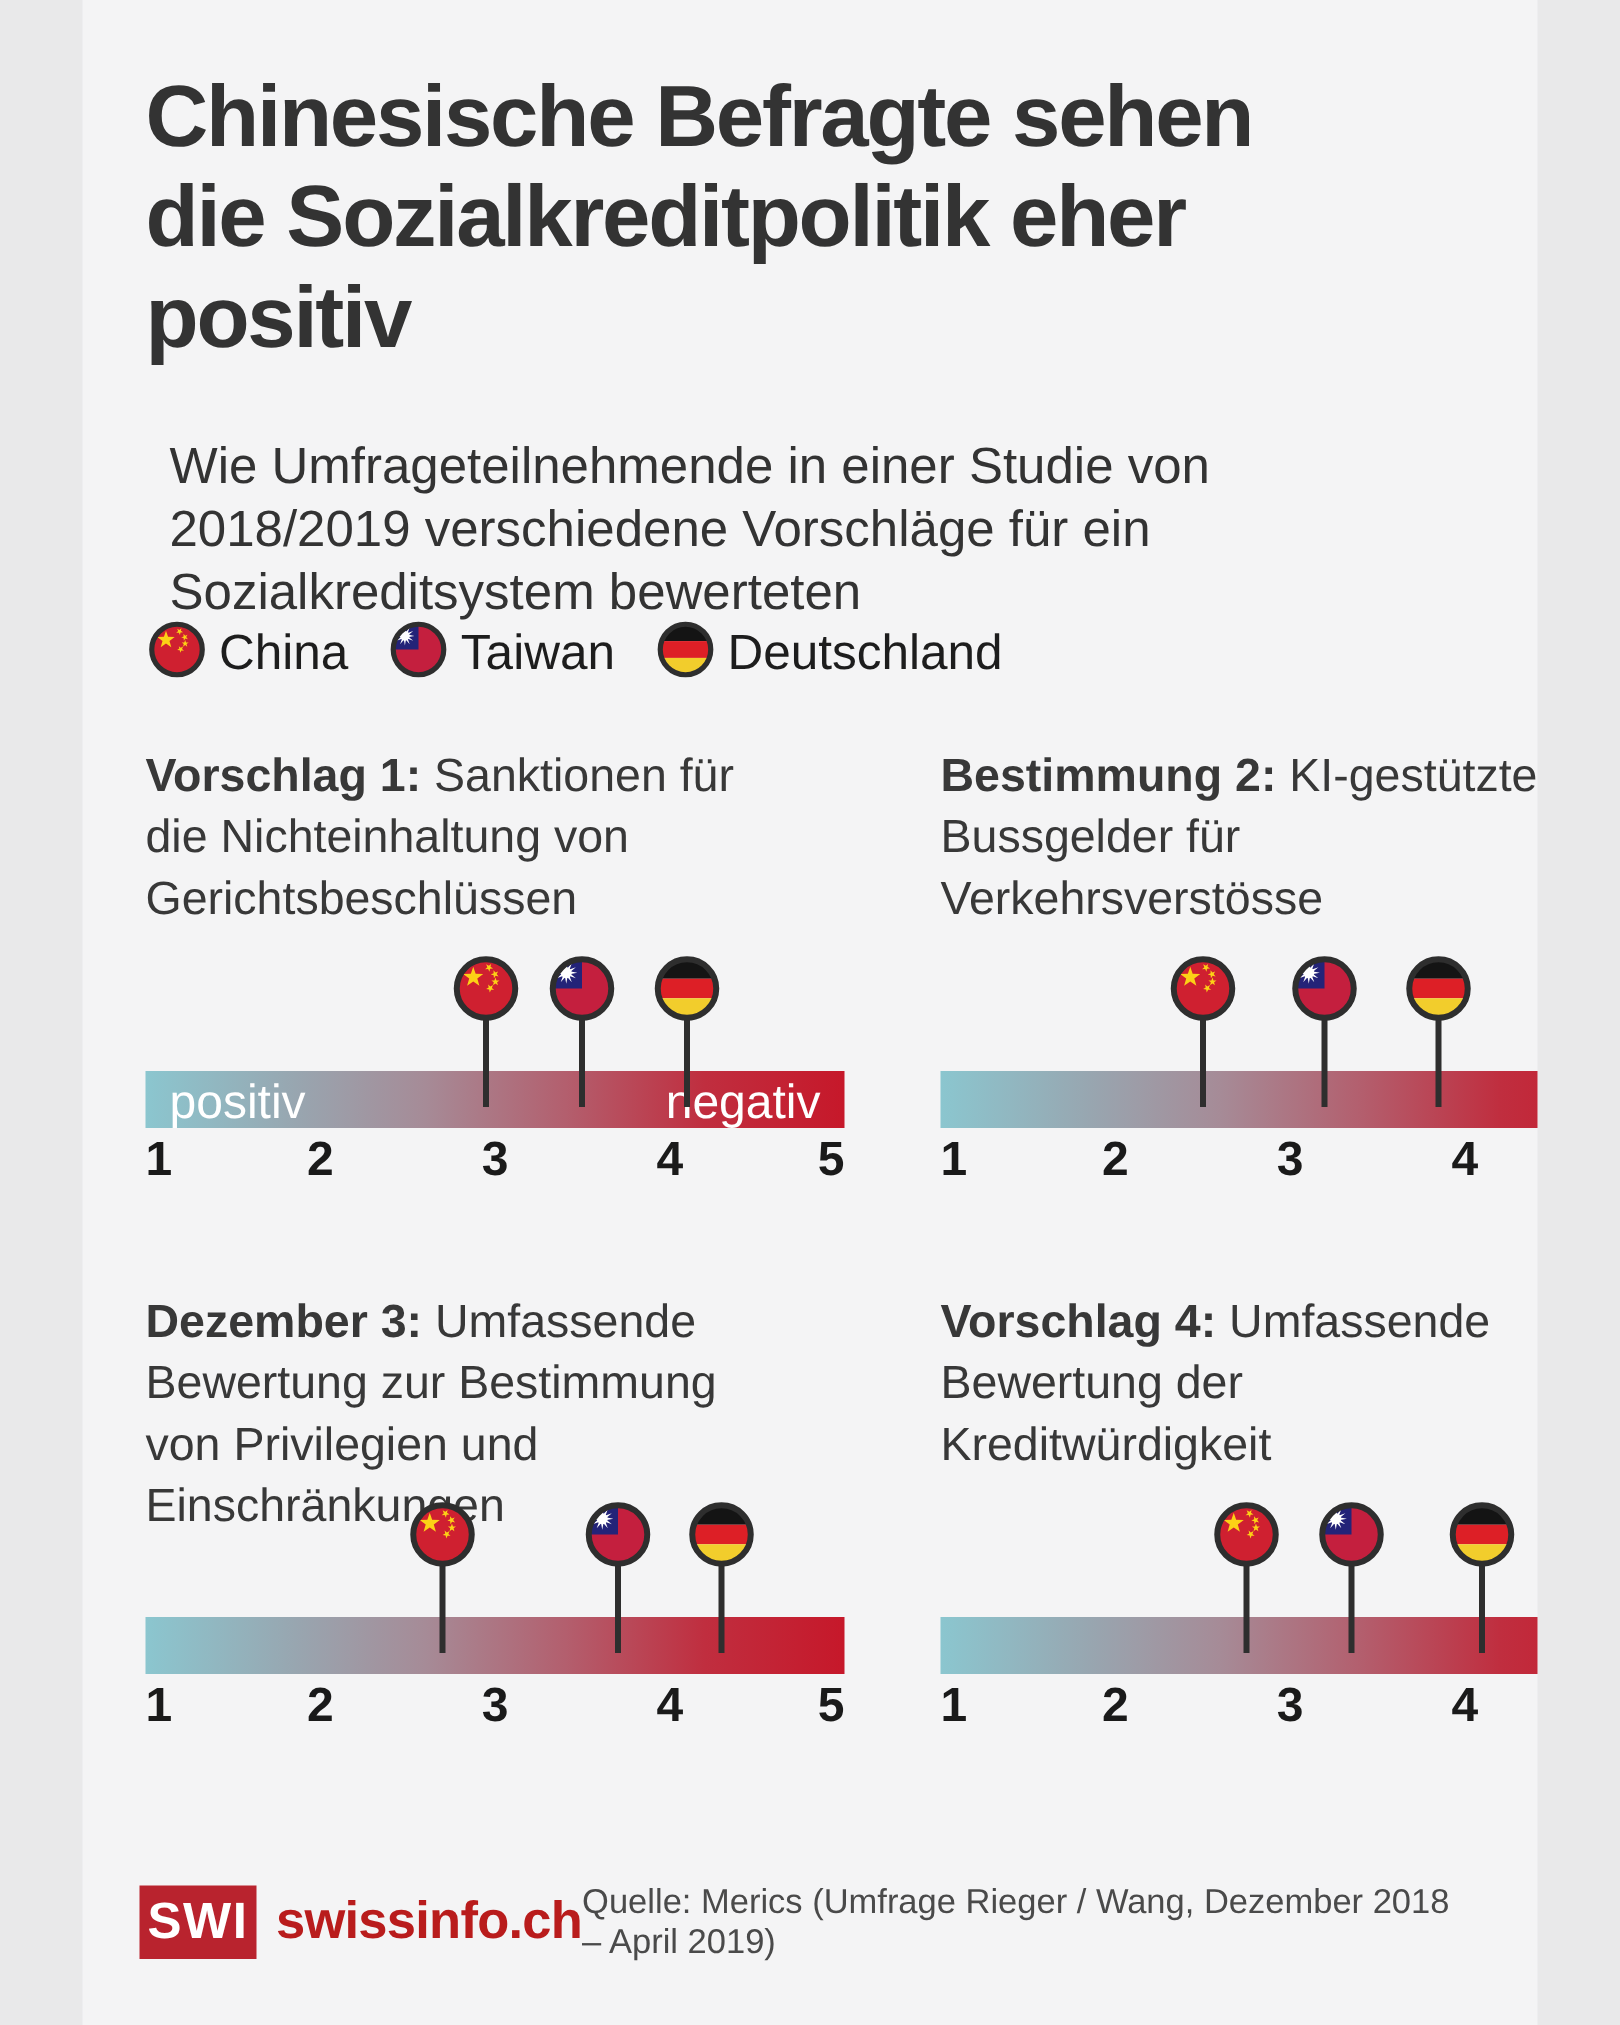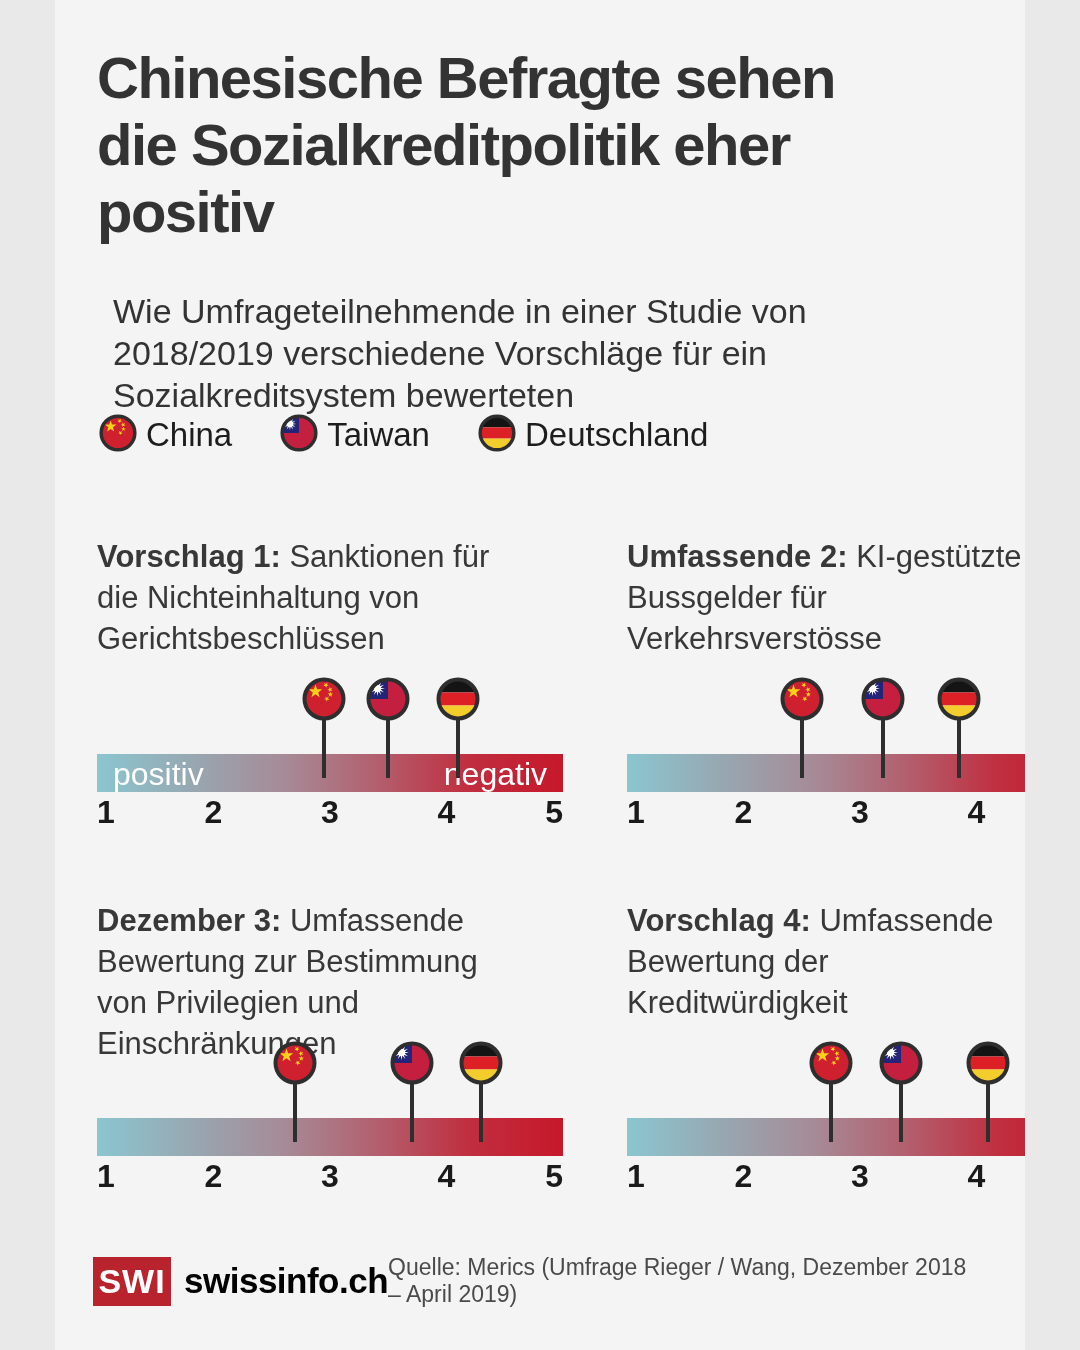--- a/index.html
+++ b/index.html
@@ -13,26 +13,26 @@
   .title{
     position:absolute;left:42px;top:44px;width:960px;margin:0;
     font-size:58px;line-height:67px;font-weight:600;letter-spacing:-1.5px;color:#333;
   }
   .subtitle{
     position:absolute;left:42px;top:274px;width:920px;margin:16px;
     font-size:34px;line-height:42px;font-weight:400;color:#333;
   }
   .legend{
     position:absolute;left:44px;top:412px;height:46px;
-    display:flex;align-items:center;gap:48px;
+    display:flex;align-items:center;gap:28px;
   }
   .legend-item{display:flex;align-items:center;gap:9px;}
   .legend-item .flag{display:block;}
   .legend-label{font-size:33px;color:#1d1d1d;}
-  .panel{position:absolute;width:466px;height:310px;margin-top:40px;}
+  .panel{position:absolute;width:466px;height:310px;}
   #panel-0{left:42px;top:496px;}
   #panel-1{left:572px;top:496px;}
   #panel-2{left:42px;top:860px;}
   #panel-3{left:572px;top:860px;}
   .p-title{
     margin:0;font-size:31px;line-height:41px;font-weight:400;color:#383838;
     white-space:pre-line;
   }
   .p-title b{font-weight:bold;}
   .bar{
@@ -60,21 +60,21 @@
   .pin svg{display:block;}
   .footer{
     position:absolute;left:38px;right:40px;top:1252px;height:58px;
     display:flex;justify-content:space-between;align-items:center;
   }
   .logo{display:flex;align-items:center;}
   .logo-box{
     width:78px;height:49px;display:flex;align-items:center;justify-content:center;
     color:#fff;font-weight:bold;font-size:34px;letter-spacing:1px;
   }
-  .logo-text{font-size:35px;font-weight:bold;color:#000000;margin-left:13px;letter-spacing:-0.5px;}
+  .logo-text{font-size:35px;font-weight:bold;color:#b91c1c;margin-left:13px;letter-spacing:-0.5px;}
   .source{font-size:23px;color:#4a4a4a;}
 </style>
 </head>
 <body>
 
 <div class="canvas" style="background: rgb(244, 244, 245);">
 
   <h1 class="title pre">Chinesische Befragte sehen
 die Sozialkreditpolitik eher
 positiv</h1>
@@ -199,21 +199,21 @@
     <g clip-path="url(#clip5)">
         <rect x="0" y="0" width="44" height="15.5" fill="#141414"></rect>
         <rect x="0" y="15.5" width="44" height="13" fill="#dd1f26"></rect>
         <rect x="0" y="28.5" width="44" height="13" fill="#f2cd2c"></rect>
       </g>
     <circle cx="22" cy="22" r="19.5" fill="none" stroke="#2e2e2e" stroke-width="4"></circle>
   </svg>
         </div>
       </div>
       <div class="panel" id="panel-1">
-        <h3 class="p-title"><b>Umfassende 2:</b> <span>KI-gestützte
+        <h3 class="p-title"><b>Bestimmung 2:</b> <span>KI-gestützte
 Bussgelder für
 Verkehrsverstösse</span></h3>
         <div class="bar" style="background: linear-gradient(90deg, rgb(139, 198, 207) 0%, rgb(151, 168, 178) 20%, rgb(166, 139, 151) 40%, rgb(179, 95, 110) 60%, rgb(192, 46, 63) 80%, rgb(198, 24, 42) 100%);"></div>
         <span class="tick first" style="left: 0%;">1</span>
         <span class="tick" style="left: 25%;">2</span>
         <span class="tick" style="left: 50%;">3</span>
         <span class="tick" style="left: 75%;">4</span>
         <span class="tick last" style="left: 100%;">5</span>
         <div class="stem" style="left: 37.5%;"></div>
         <div class="pin" style="left: 37.5%;">

